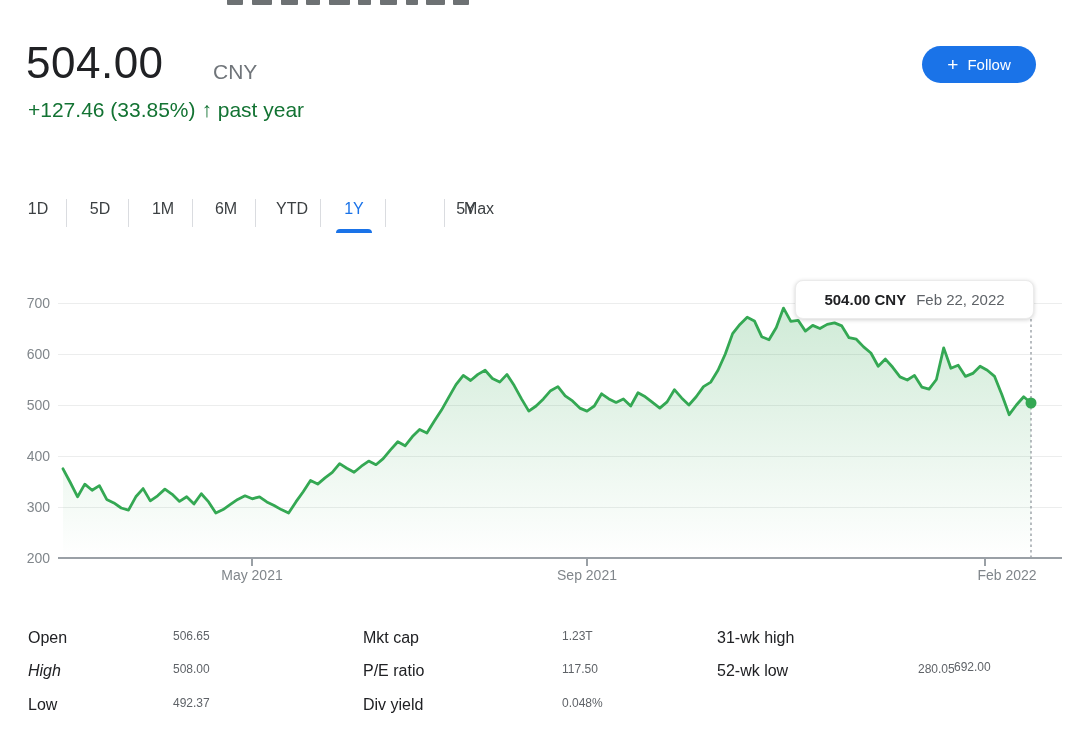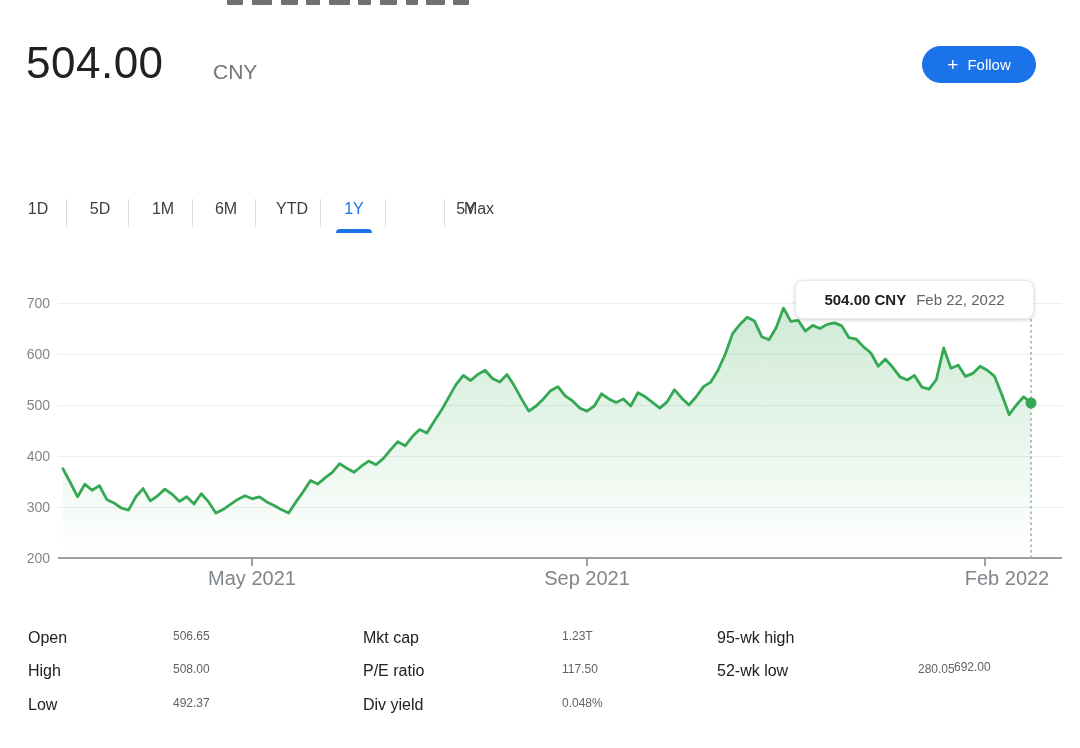--- a/index.html
+++ b/index.html
@@ -27,21 +27,21 @@
   .tab .bar{display:none;}
   .tab.selected .bar{display:block;position:absolute;left:13px;top:33px;width:36px;height:4px;
     background:#1a73e8;border-radius:4px 4px 0 0;}
   .tab-divider{position:absolute;top:199px;width:1px;height:28px;background:#dadce0;}
 
   
   .gridline{position:absolute;left:58px;width:1004px;height:1px;background:#eceded;}
   .gridline.base{background:#9aa0a6;height:2px;}
   .ylab{position:absolute;left:8px;width:42px;text-align:right;font-size:14px;color:#80868b;}
   .xtick{position:absolute;top:559px;width:2px;height:7px;background:#9aa0a6;}
-  .xlab{position:absolute;top:567px;width:90px;text-align:center;font-size:20px;color:#80868b;}
+  .xlab{position:absolute;top:567px;width:90px;text-align:center;font-size:14px;color:#80868b;}
   #chart-svg{position:absolute;left:0;top:0;pointer-events:none;}
 
   
   #tooltip{left:795px;top:280px;width:237px;height:37px;background:#fff;border-radius:8px;
     border:1px solid #ebebeb;box-shadow:0 1px 4px rgba(0,0,0,.18);display:flex;align-items:center;
     justify-content:center;gap:10px;font-size:15px;z-index:5;position:absolute;}
   #tooltip .tp{font-weight:700;color:#202124;}
   #tooltip .td{color:#5f6368;}
 
   
@@ -67,20 +67,25 @@
   </div>
 
   <div class="abs" id="price">504.00</div>
   <div class="abs" id="currency">CNY</div>
 
   <button id="follow-btn">
     <span class="plus">+</span>
     <span>Follow</span>
   </button>
 
+  <div class="abs" id="change-line">
+    <span>+127.46 (33.85%)</span>
+    <span>↑</span>
+    <span>past year</span>
+  </div>
 
 
   <div class="tab" style="left:7px;"><span>1D</span></div>
   <div class="tab" style="left:69px;"><span>5D</span></div>
   <div class="tab" style="left:132px;"><span>1M</span></div>
   <div class="tab" style="left:195px;"><span>6M</span></div>
   <div class="tab" style="left:261px;"><span>YTD</span></div>
   <div class="tab selected" style="left:323px;"><span>1Y</span><span class="bar"></span></div>
   <div class="tab" style="left:387px;margin-left:48px;"><span>5Y</span></div>
   <div class="tab" style="left:448px;"><span>Max</span></div>
@@ -126,30 +131,30 @@
     <circle id="end-dot" r="5.5" fill="#34a853" cx="1031" cy="403.0"></circle>
   </svg>
 
   <div id="tooltip">
     <span class="tp">504.00 CNY</span>
     <span class="td">Feb 22, 2022</span>
   </div>
 
   <div class="stat-label" style="left:28px;top:629px;text-align:center;">Open</div>
   <div class="stat-value" style="left:173px;top:629px;">506.65</div>
-  <div class="stat-label" style="left:28px;top:662px;">High</div>
+  <div class="stat-label" style="left:28px;top:662px;font-style:italic;">High</div>
   <div class="stat-value" style="left:173px;top:662px;">508.00</div>
   <div class="stat-label" style="left:28px;top:696px;">Low</div>
   <div class="stat-value" style="left:173px;top:696px;">492.37</div>
 
   <div class="stat-label" style="left:363px;top:629px;">Mkt cap</div>
   <div class="stat-value" style="left:562px;top:629px;">1.23T</div>
   <div class="stat-label" style="left:363px;top:662px;">P/E ratio</div>
   <div class="stat-value" style="left:562px;top:662px;">117.50</div>
   <div class="stat-label" style="left:363px;top:696px;">Div yield</div>
   <div class="stat-value" style="left:562px;top:696px;">0.048%</div>
 
-  <div class="stat-label" style="left:717px;top:629px;">95-wk high</div>
+  <div class="stat-label" style="left:717px;top:629px;">31-wk high</div>
   <div class="stat-value" style="left:954px;top:629px;margin-top:31px;">692.00</div>
   <div class="stat-label" style="left:717px;top:662px;">52-wk low</div>
   <div class="stat-value" style="left:918px;top:662px;">280.05</div>
 
 </div>
 
 </body></html>

